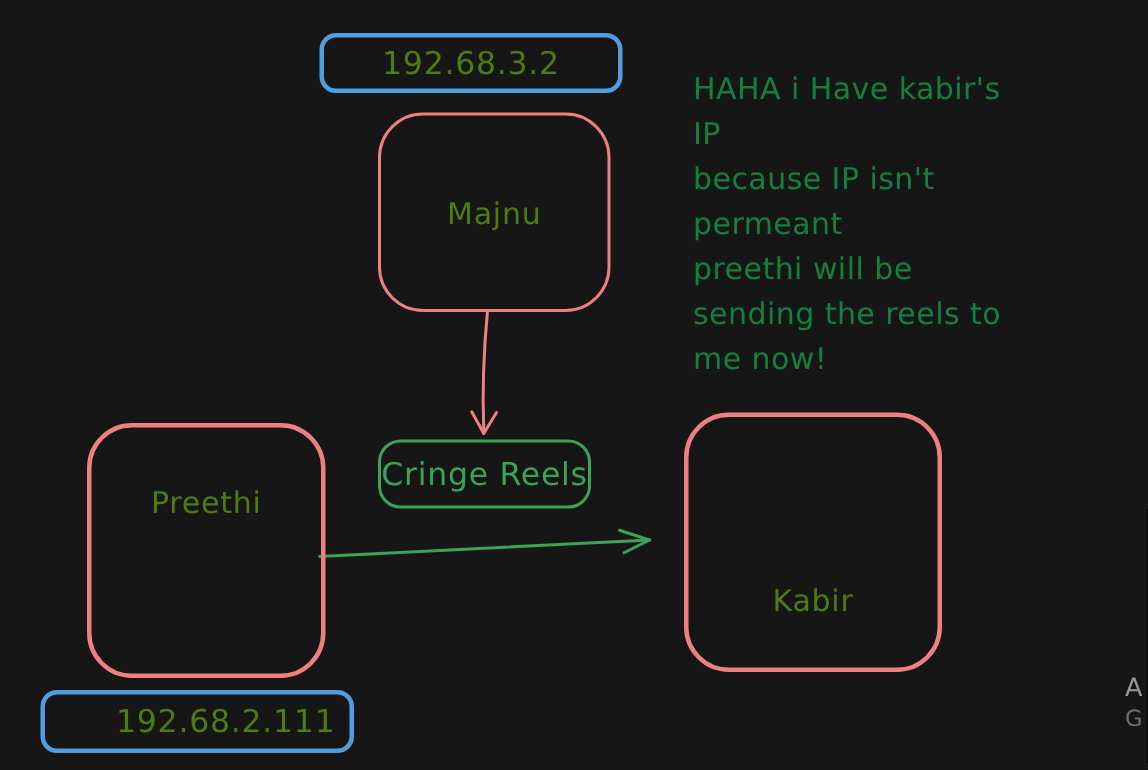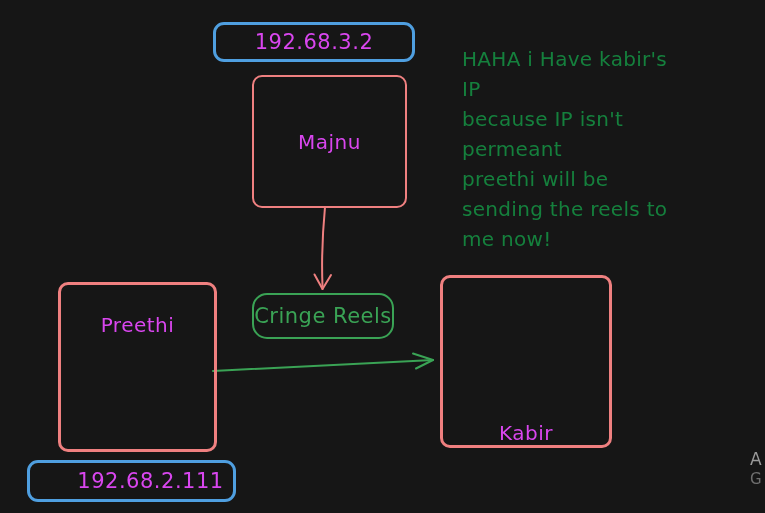--- a/index.html
+++ b/index.html
@@ -15,47 +15,47 @@
     position: absolute;
     left: 0; top: 0;
     width: 765px; height: 513px;
   }
   .node {
     position: absolute;
     display: flex;
     align-items: center;
     justify-content: center;
     box-sizing: border-box;
-    color: #d946ef;
+    color: #4d7c0f;
     font-size: 20px;
     letter-spacing: 0.5px;
   }
   
   .ip-box {
     border: 3.5px solid #4f9fe0;
     border-radius: 11px;
     font-size: 21px;
   }
   .ip-majnu { left: 213px; top: 22px; width: 202px; height: 40px; }
   .ip-preethi { left: 27px; top: 460px; width: 209px; height: 42px; padding-left: 38px; }
   
-  .person-box { border-radius: 10px; }
+  .person-box { border-radius: 30px; }
   .box-majnu {
     left: 252px; top: 75px; width: 155px; height: 133px;
     border: 2px solid #ef8080;
   }
   .box-preethi {
     left: 58px; top: 282px; width: 159px; height: 170px;
     border: 3.5px solid #ef8080;
-    align-items: flex-start; padding-top: 28px;
+    align-items: flex-start; padding-top: 38px;
   }
   .box-kabir {
-    left: 440px; top: 275px; width: 172px; height: 173px;
+    left: 456px; top: 275px; width: 172px; height: 173px;
     border: 3.5px solid #ef8080;
-    align-items: flex-end; padding-top: 76px;
+    align-items: center; padding-top: 76px;
   }
   
   .box-cringe {
     left: 252px; top: 293px; width: 142px; height: 46px;
     border: 2px solid #3aa355;
     border-radius: 15px;
     color: #3aa355;
     font-size: 21px;
   }
   .annotation {

